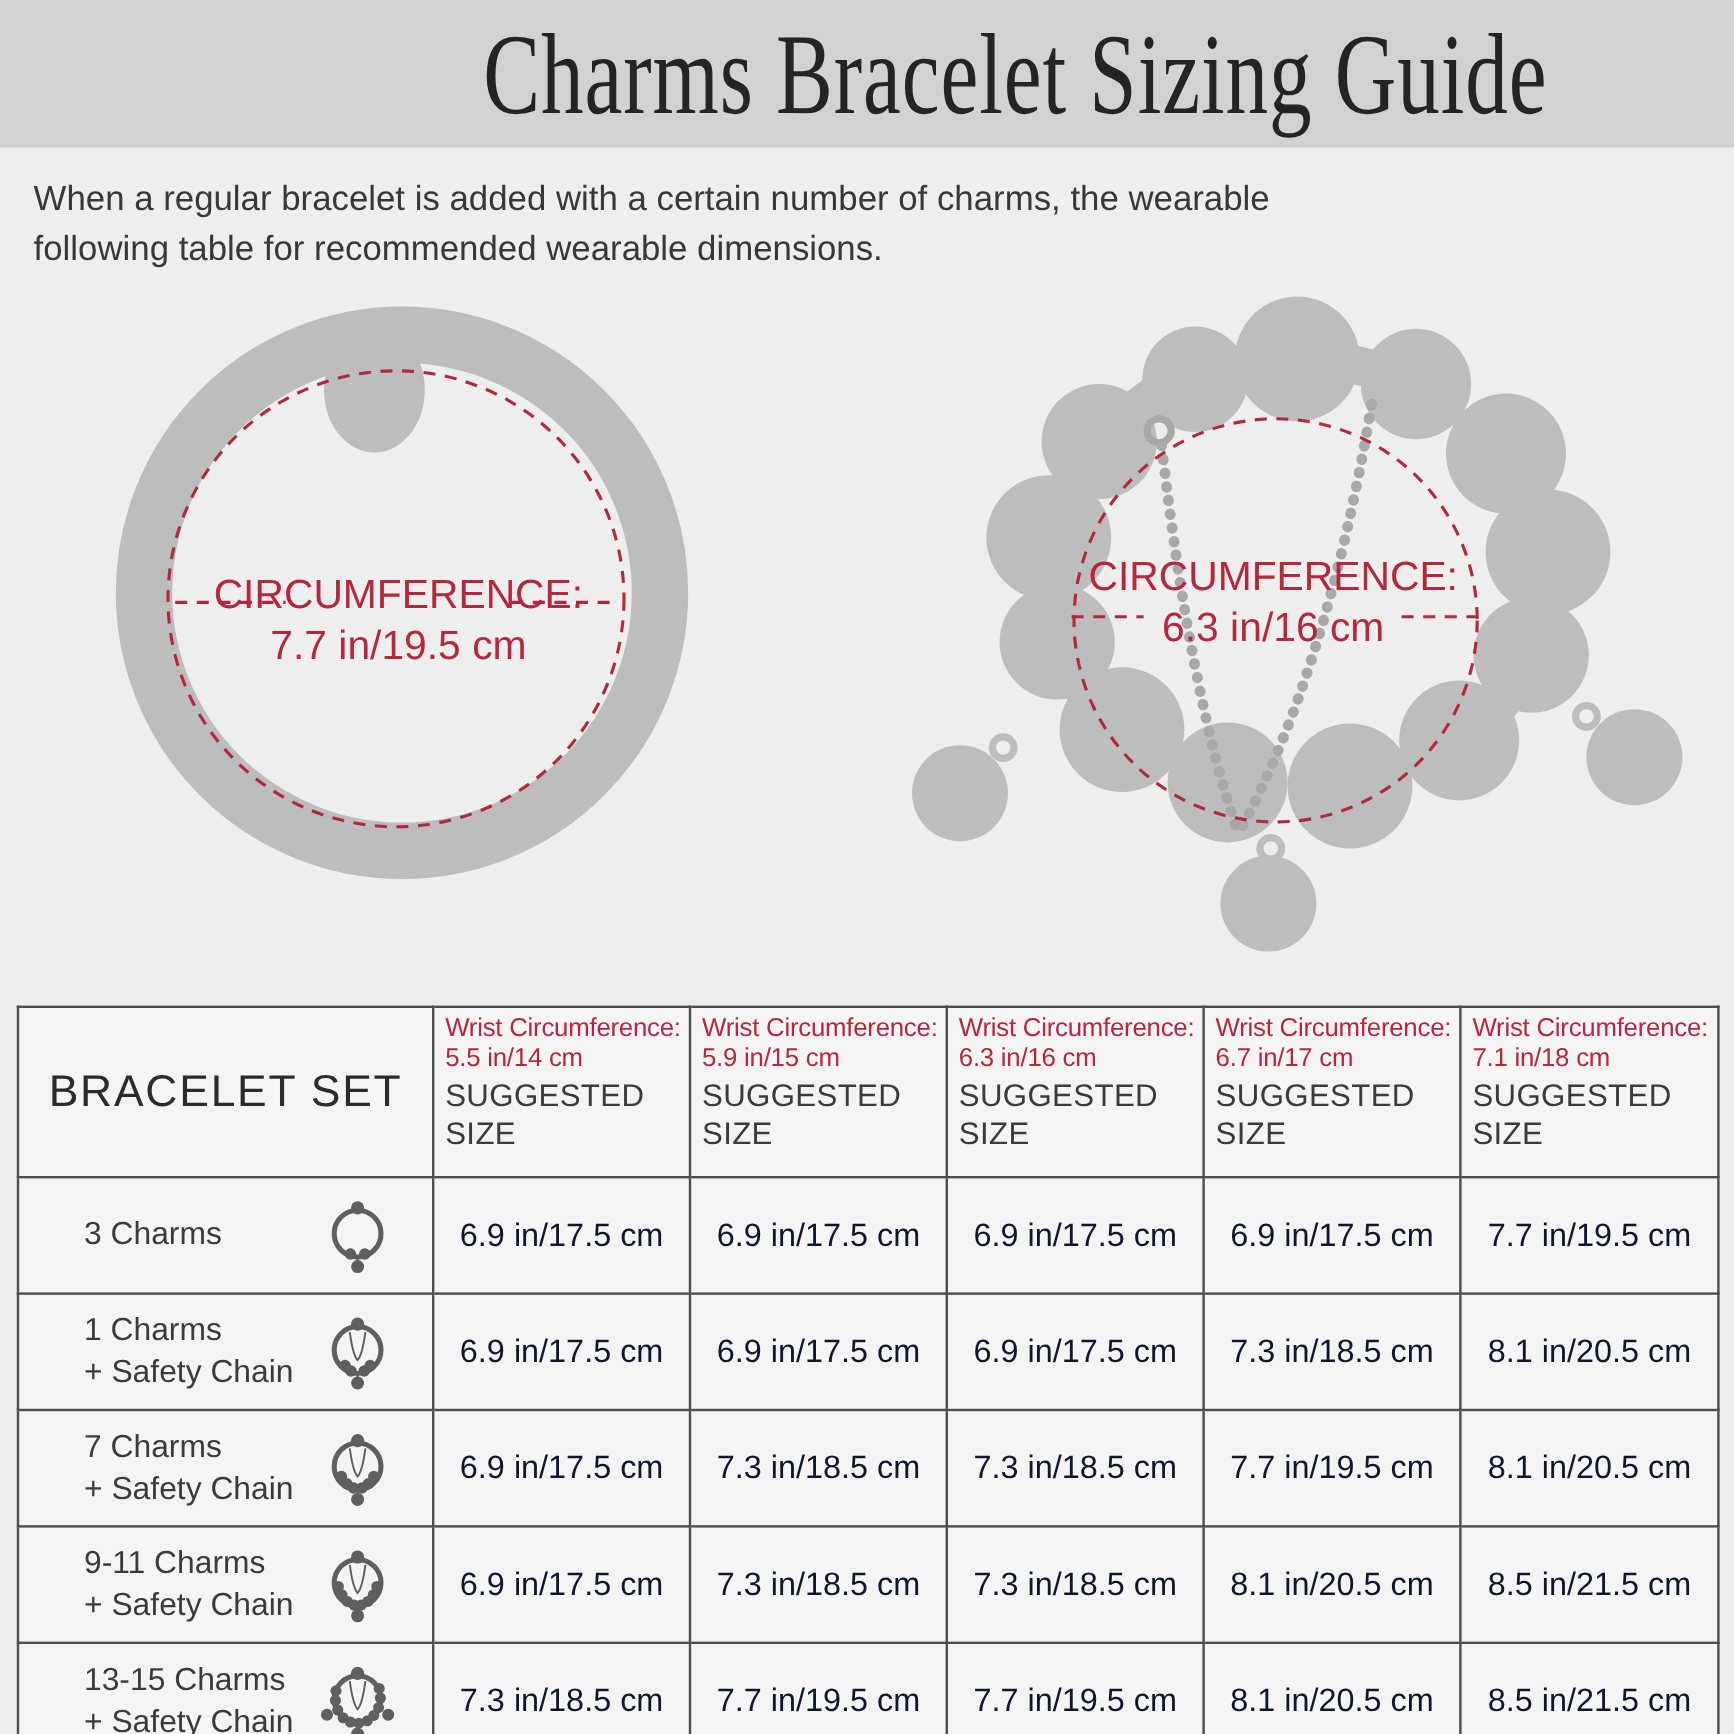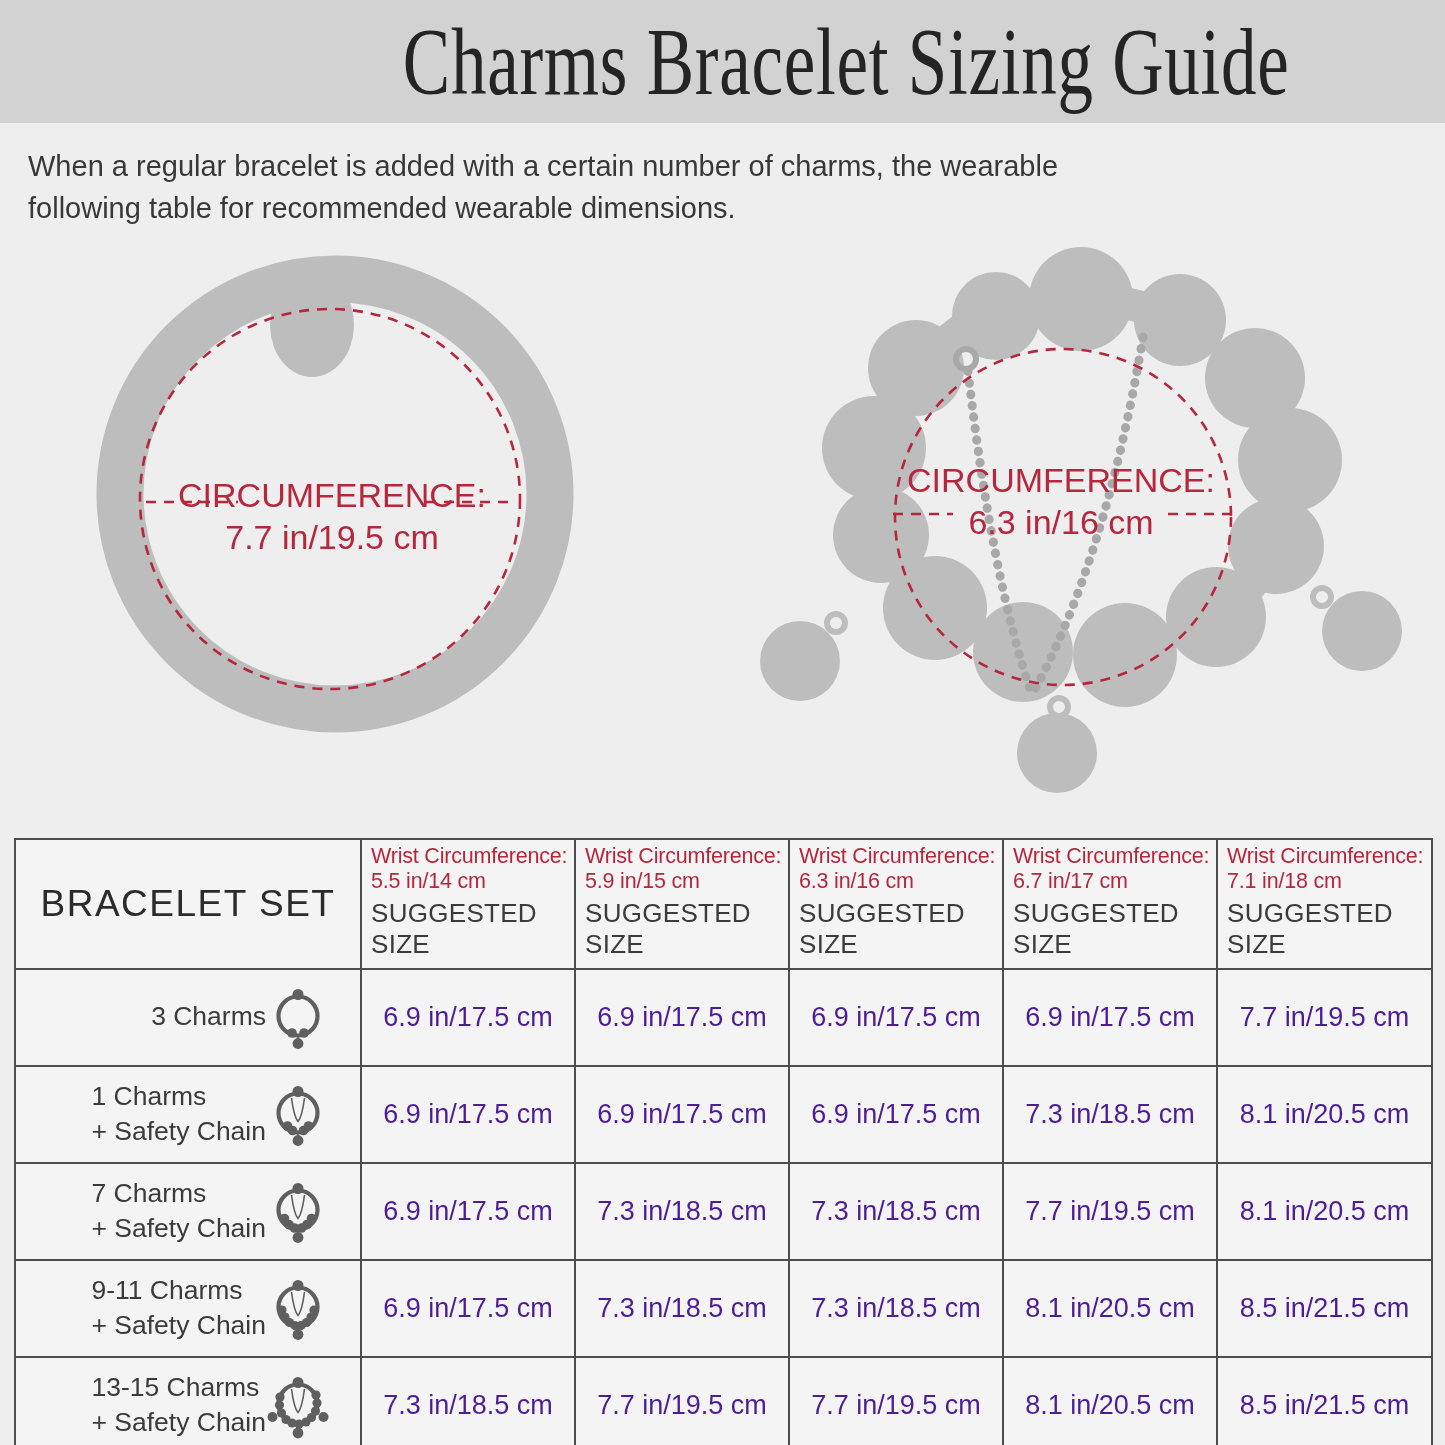--- a/index.html
+++ b/index.html
@@ -38,27 +38,27 @@
     border-collapse:collapse;table-layout:fixed;
     width:1417px;margin:9px 0 0 14px;
     background:#f5f4f4;
   }
   table.sizes td{border:2px solid #4d4d4d;overflow:hidden;}
   .hrow td{height:100px;vertical-align:middle;}
   .drow td{height:93px;vertical-align:middle;}
   .setcell{
     text-align:center;font-size:37px;color:#2b2b2b;letter-spacing:1.5px;
   }
-  .hcell{padding:4px 4px 8px 9px;}
+  .hcell{padding:4px 4px 20px 9px;}
   .hcell .red{color:#b5273c;font-size:21.5px;line-height:1.18;letter-spacing:-0.2px;}
   .hcell .sug{color:#3b3b3b;font-size:26px;margin-top:3px;letter-spacing:0.3px;}
   .labelcell{padding:0 30px 0 30px;}
-  .labelwrap{display:flex;align-items:center;justify-content:flex-end;margin-left:24px;}
+  .labelwrap{display:flex;align-items:center;justify-content:space-between;margin-left:24px;}
   .rowlabel{font-size:26.5px;line-height:1.35;color:#3b3b3b;}
-  .val{text-align:center;font-size:27px;color:#4c1d95;}
+  .val{text-align:center;font-size:27px;color:#0f172a;}
   .rowicon{flex:0 0 auto;}
   .ic-ring{stroke:#5f5f5f;fill:none;stroke-width:4.2;}
   .ic-dot{fill:#5f5f5f;}
   .ic-chain{stroke:#5f5f5f;fill:none;stroke-width:1.6;}
   .ic-link{stroke:#5f5f5f;stroke-width:1.8;}
 </style>
 </head>
 <body>
 
 <div class="band">

